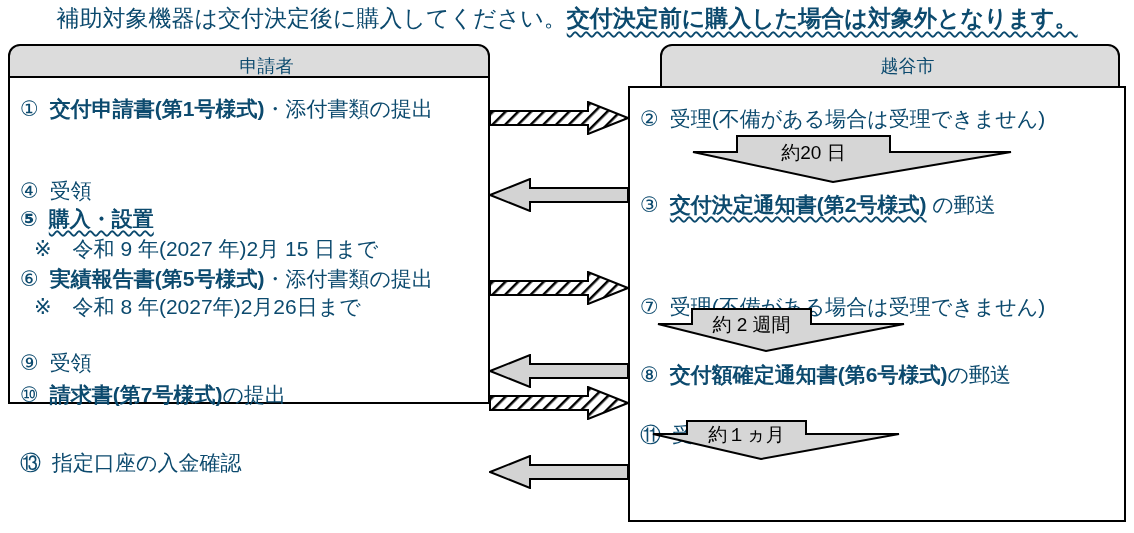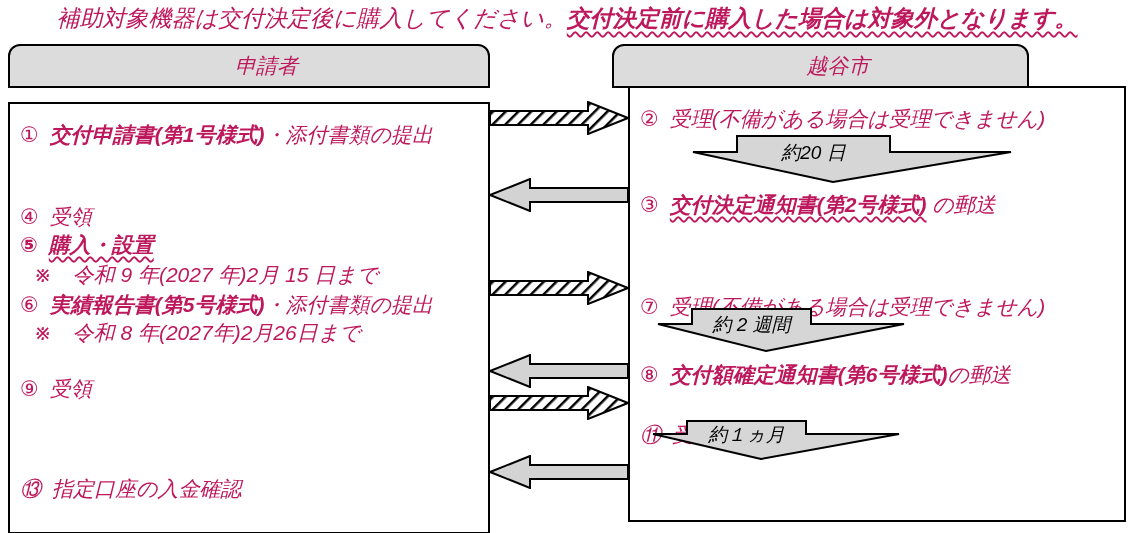--- a/index.html
+++ b/index.html
@@ -1,34 +1,34 @@
 <!DOCTYPE html>
 <html><head>
 <meta charset="utf-8">
 <style>
   html,body{margin:0;padding:0;background:#fff;}
   #stage{
     position:relative;width:1134px;height:533px;background:#fff;overflow:hidden;
-    font-family:"Liberation Sans","DejaVu Sans",sans-serif;color:#be185d;font-style:italic;
+    font-family:"Liberation Sans","DejaVu Sans",sans-serif;color:#0c4a6e;
   }
   
   .title{
     position:absolute;top:3px;left:0;width:1134px;text-align:center;
     font-size:23px;letter-spacing:0px;white-space:nowrap;
   }
   .title .emph{
     font-weight:700;
     text-decoration:underline;text-decoration-style:wavy;
     text-decoration-thickness:2px;text-underline-offset:5px;
   }
   
   .panel-header{
     position:absolute;height:44px;background:#dcdcdc;border:2px solid #000;
     border-radius:12px 12px 0 0;display:flex;align-items:center;justify-content:center;
-    font-size:21px;box-sizing:border-box;padding-left:35px;
+    font-size:18px;box-sizing:border-box;padding-left:35px;
   }
   .panel-body{
     position:absolute;background:#fff;border:2px solid #000;box-sizing:border-box;
   }
   
   .row{
     position:absolute;left:0;width:100%;white-space:nowrap;
     font-size:21px;line-height:26px;
   }
   .row .num{display:inline-block;margin-right:11px;}
@@ -45,32 +45,33 @@
   .wait text{font-size:19px;}
 </style>
 </head>
 <body>
 
 <div id="stage">
 
   <div class="title"><span>補助対象機器は交付決定後に購入してください。</span><span class="emph">交付決定前に購入した場合は対象外となります。</span></div>
 
   <div class="panel-header" style="left:8px;top:44px;width:482px;">申請者</div>
-  <div class="panel-body" id="left-body" style="left:8px;top:102px;width:482px;height:432px;">
+  <div class="panel-body" id="left-body" style="left:8px;top:76px;width:482px;height:328px;">
       <div class="row item-pad" style="top: 18px;"><span class="num">①</span><span class="b">交付申請書(第1号様式)</span><span>・添付書類の提出</span></div>
       <div class="row item-pad b w" style="top: 128px;"><span class="num">⑤</span><span class="b">購入・設置</span></div>
       <div class="row item-pad" style="top: 100px;"><span class="num">④</span><span>受領</span></div>
       <div class="row note" style="top: 158px;"><span>※　令和 9 年(2027 年)2月 15 日まで</span></div>
       <div class="row item-pad" style="top: 188px;"><span class="num">⑥</span><span class="b">実績報告書(第5号様式)</span><span>・添付書類の提出</span></div>
       <div class="row note" style="top: 216px;"><span>※　令和 8 年(2027年)2月26日まで</span></div>
       <div class="row item-pad" style="top: 272px;"><span class="num">⑨</span><span>受領</span></div>
+      <div class="row item-pad" style="top: 304px;"><span class="num">⑩</span><span class="b">請求書(第7号様式)</span><span>の提出</span></div>
       <div class="row item-pad" style="top: 372px;"><span class="num">⑬</span><span>指定口座の入金確認</span></div>
     </div>
 
-  <div class="panel-header" style="left:612px;top:44px;width:417px;">越谷市</div>
+  <div class="panel-header" style="left:660px;top:44px;width:460px;">越谷市</div>
   <div class="panel-body" id="right-body" style="left:628px;top:86px;width:498px;height:436px;">
       <div class="row item-pad" style="top: 18px;"><span class="num">②</span><span>受理(不備がある場合は受理できません)</span></div>
       <div class="row item-pad" style="top: 104px;"><span class="num">③</span><span class="b w">交付決定通知書(第2号様式)</span><span> の郵送</span></div>
       <div class="row item-pad" style="top: 190px; margin-top: 16px;"><span class="num">⑦</span><span>受理(不備がある場合は受理できません)</span></div>
       <div class="row item-pad" style="top: 274px;"><span class="num">⑧</span><span class="b">交付額確定通知書(第6号様式)</span><span>の郵送</span></div>
       <div class="row item-pad" style="top: 326px; margin-top: 8px;"><span class="num">⑪</span><span>受理</span></div>
       <div class="wait" style="left: 62px; top: 47px;">
         <svg width="320" height="48">
           <polygon points="1,17 45,17 45,1 198,1 198,17 319,17 141,47" fill="#d6d6d6" stroke="#000000" stroke-width="2" stroke-linejoin="miter"></polygon>
           <text x="121.5" y="24" text-anchor="middle" fill="#000">約20 日</text>

